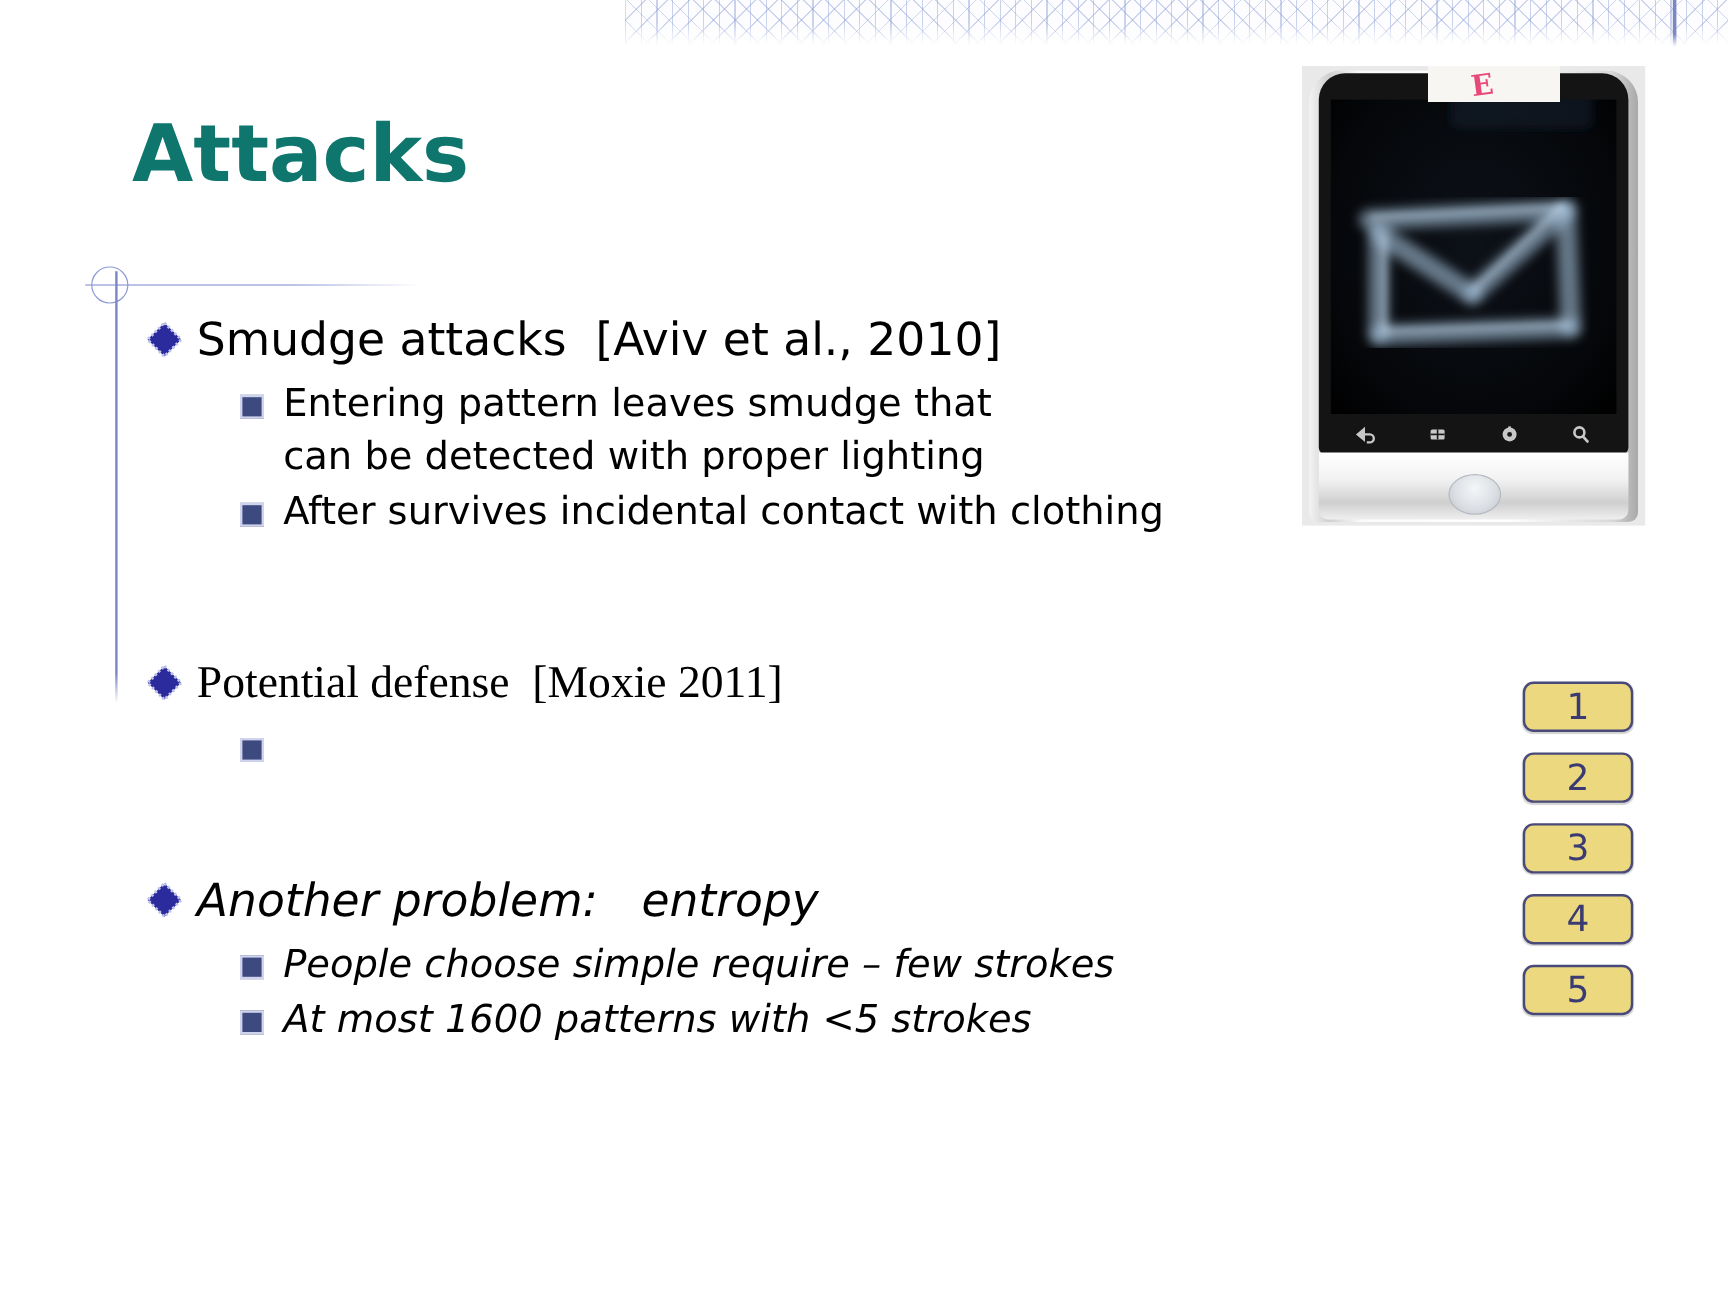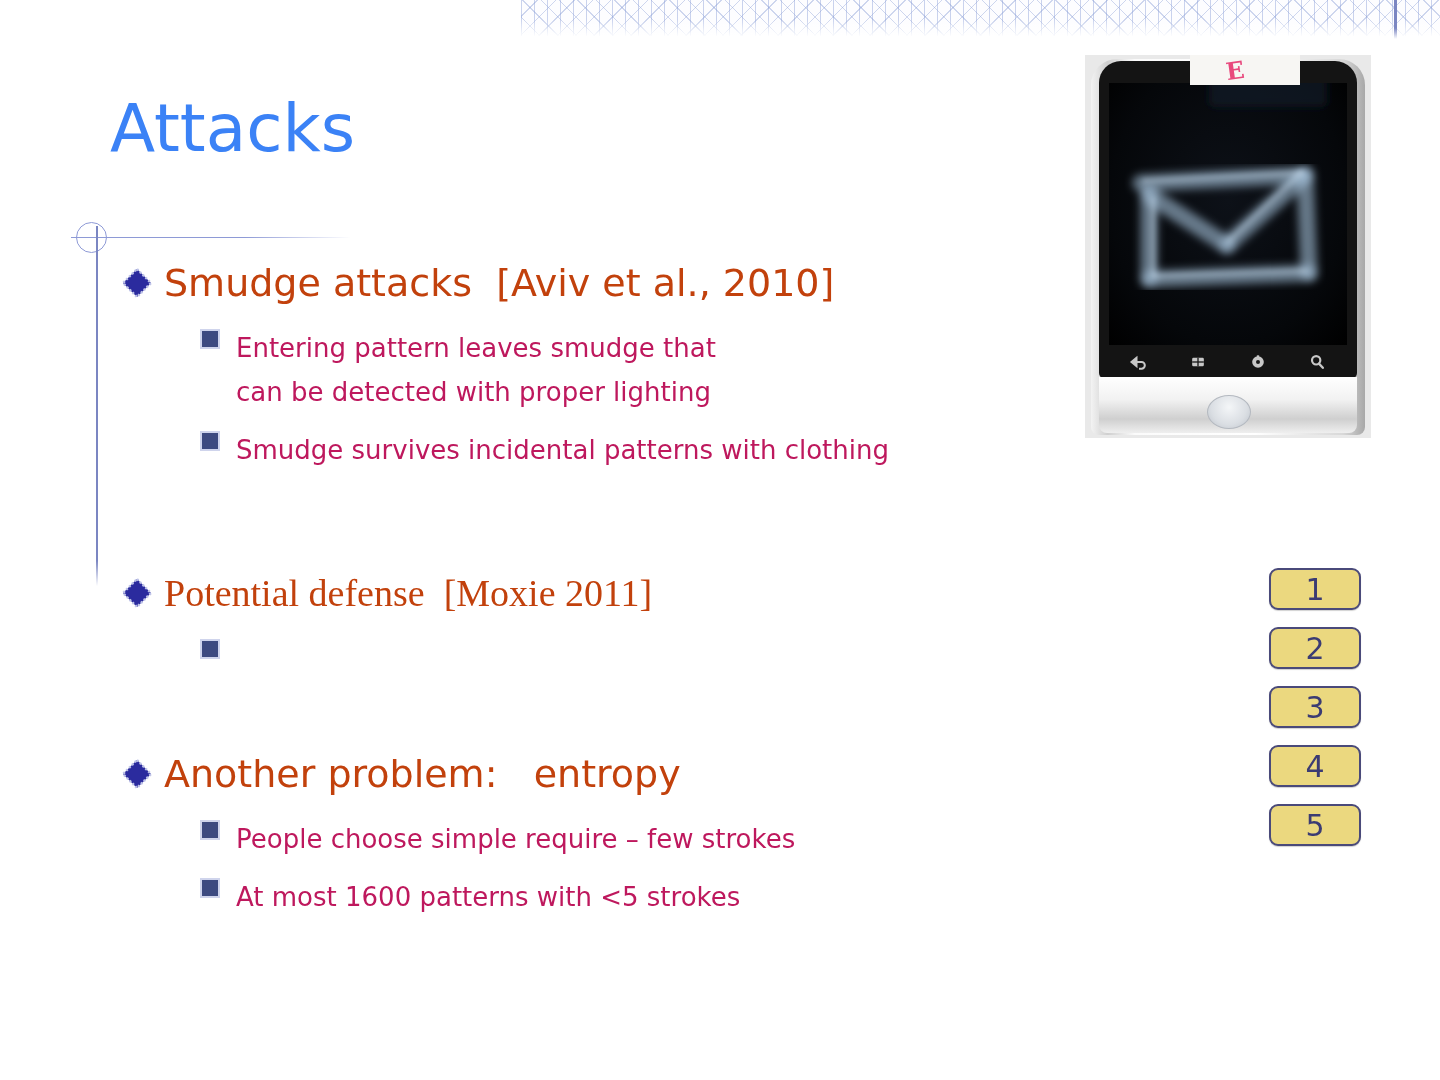--- a/index.html
+++ b/index.html
@@ -73,57 +73,57 @@
     background: linear-gradient(to bottom, #7b86c2 0%, #7b86c2 93%, rgba(123,134,194,0) 100%);
   }
 
   
   .slide-title {
     position: absolute;
     left: 110px;
     top: 96px;
     font-size: 66px;
     line-height: 1.0;
-    color: #3b82f6;
-    font-weight: 400;
+    color: #0f766e;
+    font-weight: 700;
     letter-spacing: 0px;
     white-space: nowrap;
   }
 
   
   .body-area {
     position: absolute;
     left: 122px;
     top: 258px;
     width: 1180px;
   }
   .group { position: relative; }
   .group.g1 { margin-top: 0; }
   .group.g2 { margin-top: 96px; font-family: Liberation Serif, serif; }
-  .group.g3 { margin-top: 90px; }
+  .group.g3 { margin-top: 90px; font-style: italic; }
 
   .lvl1 {
     position: relative;
     display: flex;
     align-items: flex-start;
     margin-bottom: 6px;
   }
   .diamond {
     flex: 0 0 auto;
     width: 30px;
     height: 30px;
     margin-top: 10px;
     margin-right: 12px;
     position: relative;
   }
   .diamond svg { display: block; }
   .lvl1-text {
     font-size: 38px;
     line-height: 50px;
-    color: #c2410c;
+    color: #000000;
     white-space: pre;
     text-align: right;
   }
 
   .lvl2 {
     position: relative;
     display: flex;
     align-items: flex-start;
     margin-left: 78px;
     margin-bottom: 2px;
@@ -132,25 +132,24 @@
     flex: 0 0 auto;
     width: 16px;
     height: 16px;
     background: #3d4a80;
     border: 2px solid #cfd4ec;
     box-sizing: content-box;
     margin-top: 15px;
     margin-right: 16px;
   }
   .lvl2-text {
-    font-size: 26px;
+    font-size: 32px;
     line-height: 44px;
-    color: #be185d;
+    color: #000000;
     white-space: pre-line;
-    margin-top: 12px;
   }
 
   
   .num-stack {
     position: absolute;
     left: 1269px;
     top: 568px;
     width: 92px;
   }
   .num-box {
@@ -327,21 +326,21 @@
       </span>
       <span class="lvl1-text">Smudge attacks  [Aviv et al., 2010]</span>
     </div>
     <div class="lvl2">
       <span class="sq"></span>
       <span class="lvl2-text">Entering pattern leaves smudge that
 can be detected with proper lighting</span>
     </div>
     <div class="lvl2">
       <span class="sq"></span>
-      <span class="lvl2-text">Smudge survives incidental patterns with clothing</span>
+      <span class="lvl2-text">After survives incidental contact with clothing</span>
     </div>
   </div>
 
   <div class="group g2">
     <div class="lvl1">
       <span class="diamond">
         <svg width="30" height="30" viewBox="0 0 30 30">
           <polygon points="15,1 29,15 15,29 1,15" fill="#2b2b9e" stroke="#bfc4e8" stroke-width="2.4" stroke-dasharray="2 2"></polygon>
           <polygon points="15,5 25,15 15,25 5,15" fill="#2b2b9e"></polygon>
         </svg>

